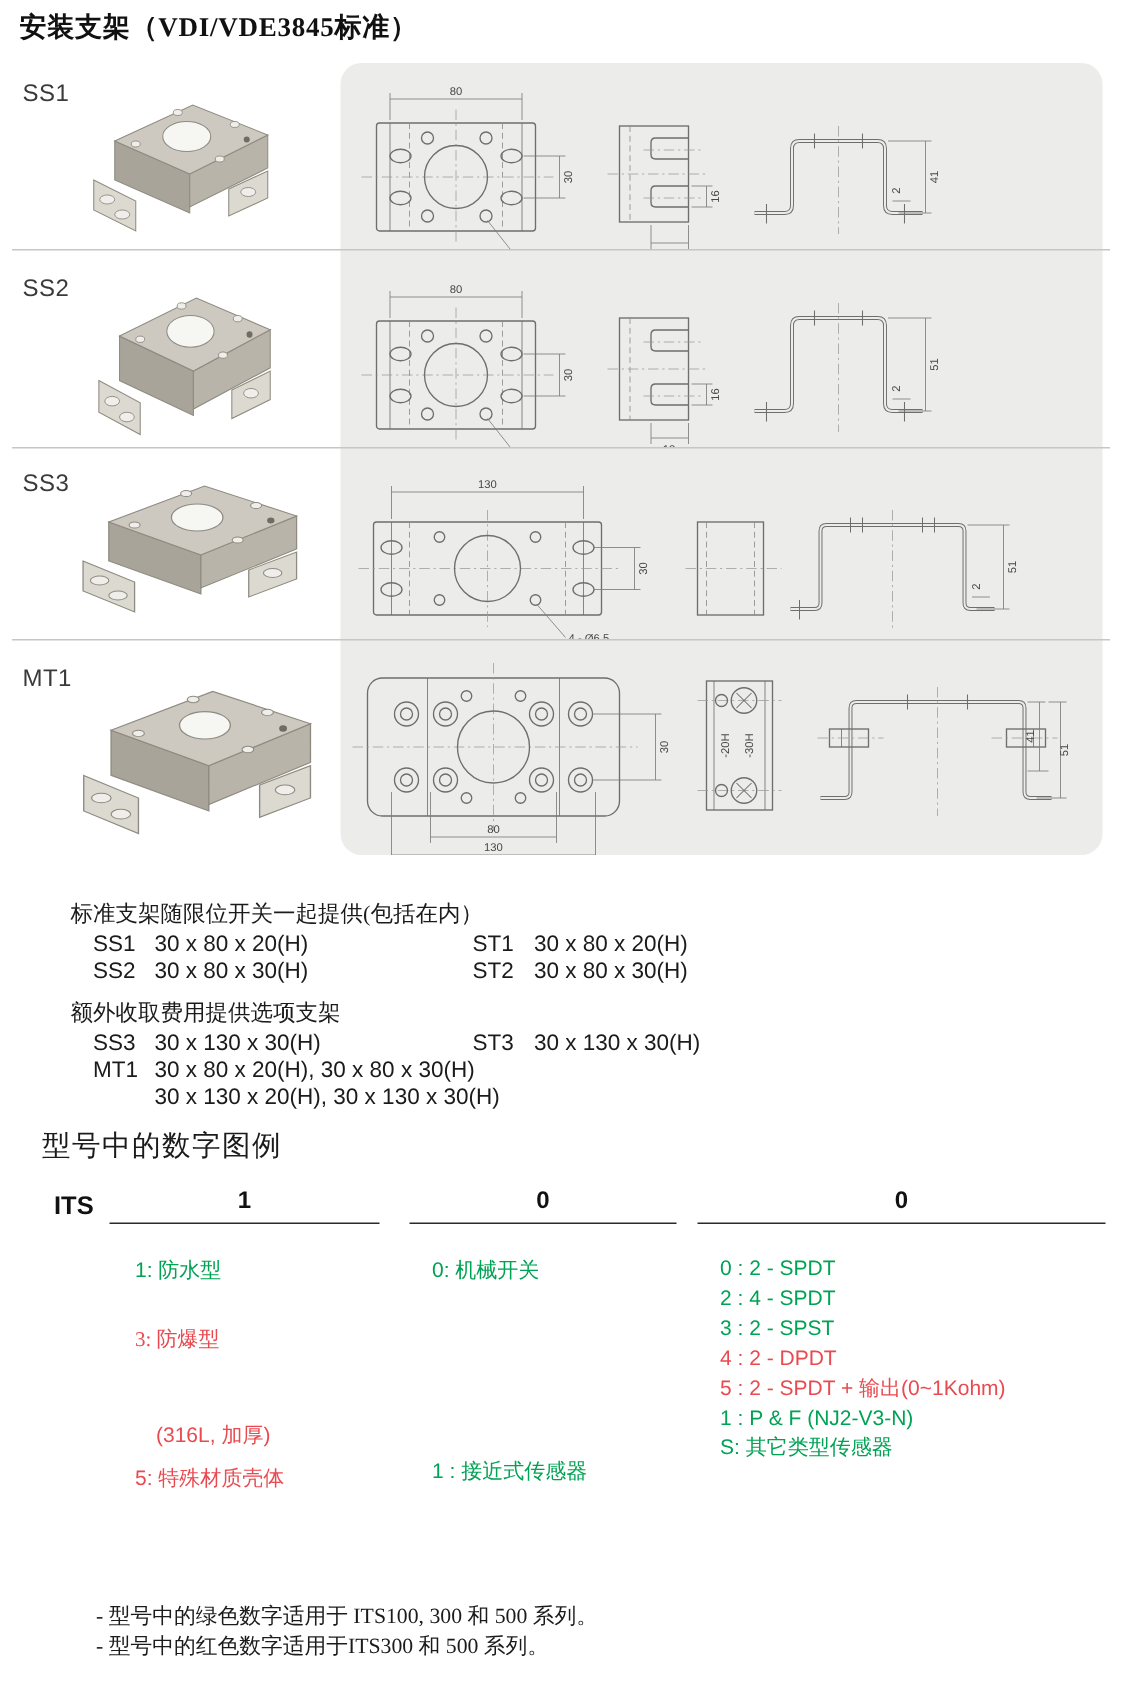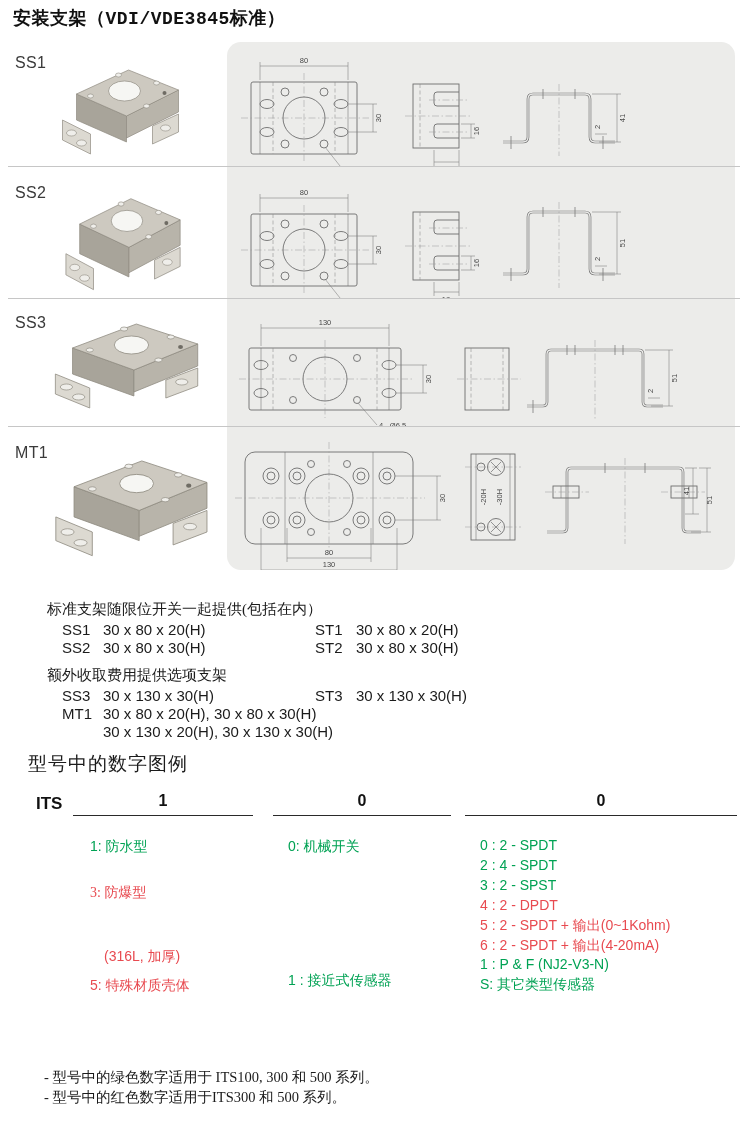--- a/index.html
+++ b/index.html
@@ -1,35 +1,35 @@
 <!DOCTYPE html>
 <html><head>
 <meta charset="utf-8">
 <style>
   html,body{margin:0;padding:0;background:#fff;}
   #page{position:relative;width:749px;height:1125px;background:#ffffff;overflow:hidden;
         font-family:"Liberation Sans",sans-serif;color:#222;}
   .abs{position:absolute;}
-  .title{font-family:Liberation Mono, monospace;font-weight:700;font-size:18px;color:#111;letter-spacing:.5px;}
+  .title{font-family:Liberation Serif, serif;font-weight:700;font-size:18px;color:#111;letter-spacing:.5px;}
   .row-label{font-size:16px;color:#3a3a3a;letter-spacing:.3px;}
   .panel{background:#ececea;border-radius:14px;}
   .divider{height:1px;background:#c6c6c6;}
   .sec-head{font-family:"Liberation Serif",serif;font-size:15px;color:#1b1b1b;}
   .size-row{font-size:15px;color:#1b1b1b;white-space:nowrap;}
   .size-row .model{display:inline-block;width:41px;}
   .size-row .sz{display:inline-block;}
   .legend-head{font-family:"Liberation Serif",serif;font-size:19px;color:#1b1b1b;letter-spacing:1px;}
   .its{font-size:17px;font-weight:700;color:#111;}
   .digit{font-size:16px;font-weight:700;color:#111;}
   .uline{height:1px;background:#2a2a2a;}
   .green{color:#00a254;}
   .red{color:#e84a50;}
   .leg-item{font-size:14px;white-space:nowrap;}
   .leg-col3 div{line-height:19.9px;}
-  .note{font-family:"Liberation Serif",serif;font-size:14.5px;color:#1b1b1b;white-space:nowrap;}
+  .note{font-family:"Liberation Serif",serif;font-size:14.5px;color:#1b1b1b;white-space:nowrap;margin-left:20px;}
   svg.draw{position:absolute;}
   svg.photo{position:absolute;}
   .ol{fill:none;stroke:#6e6e6e;stroke-width:.9;}
   .th{stroke:#6e6e6e;stroke-width:.55;}
   .thd{stroke:#8a8a8a;stroke-width:.55;stroke-dasharray:4 2.5;}
   .cl{stroke:#9a9a9a;stroke-width:.5;stroke-dasharray:7 2.5 1.5 2.5;}
   .dl{stroke:#7a7a7a;stroke-width:.55;}
   .tk{stroke:#6e6e6e;stroke-width:.7;}
   .dt{font-size:7.5px;fill:#474747;font-family:"Liberation Sans",sans-serif;}
   .pfo{stroke:#6e6e6e;stroke-width:2.6;fill:none;stroke-linejoin:round;}
@@ -429,21 +429,20 @@
 
   <div class="abs leg-item green" style="left:288px;top:838px;">0: 机械开关</div>
   <div class="abs leg-item green" style="left:288px;top:972px;">1 : 接近式传感器</div>
 
   <div class="abs leg-col3" style="left:480px;top:836px;">
     <div class="leg-item green">0 : 2 - SPDT</div>
     <div class="leg-item green">2 : 4 - SPDT</div>
     <div class="leg-item green">3 : 2 - SPST</div>
     <div class="leg-item red">4 : 2 - DPDT</div>
     <div class="leg-item red">5 : 2 - SPDT + 输出(0~1Kohm)</div>
-    <div class="leg-item red">6 : 2 - SPDT + 输出(4-20mA)</div>
     <div class="leg-item green">1 : P &amp; F (NJ2-V3-N)</div>
     <div class="leg-item green">S: 其它类型传感器</div>
   </div>
 
   <div class="abs note" style="left:44px;top:1068px;">- 型号中的绿色数字适用于 ITS100, 300 和 500 系列。</div>
   <div class="abs note" style="left:44px;top:1088px;">- 型号中的红色数字适用于ITS300 和 500 系列。</div>
 
 </div>
 
 </body></html>

